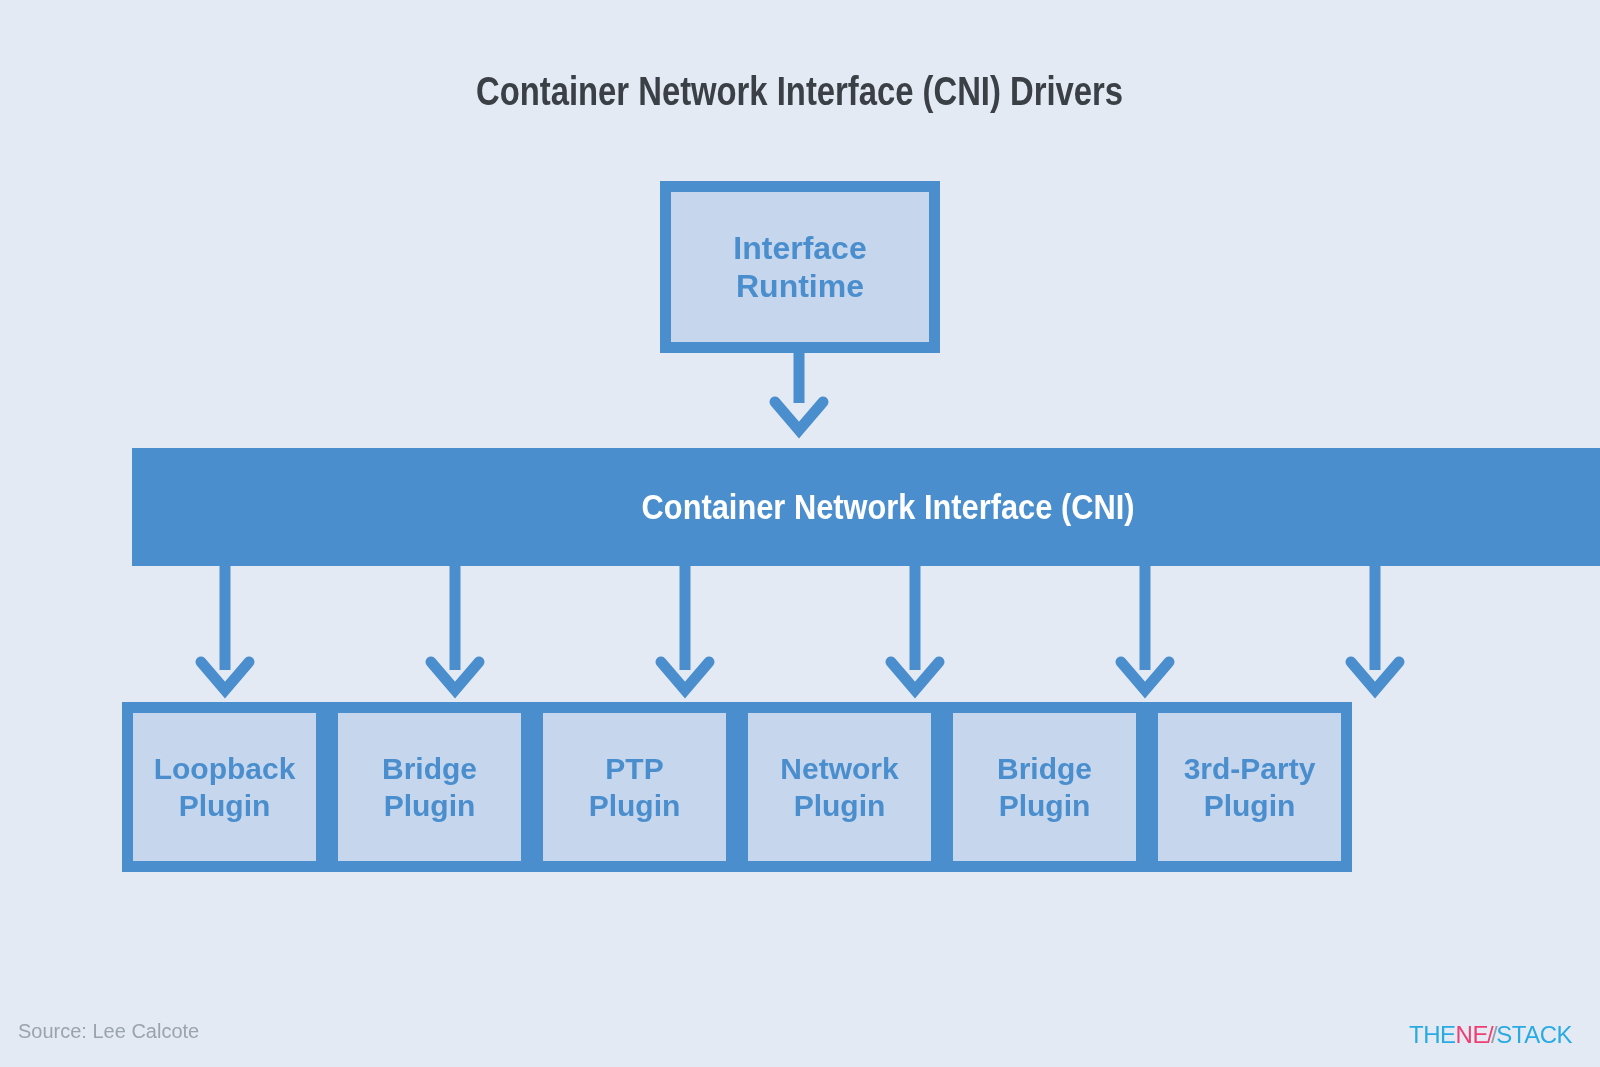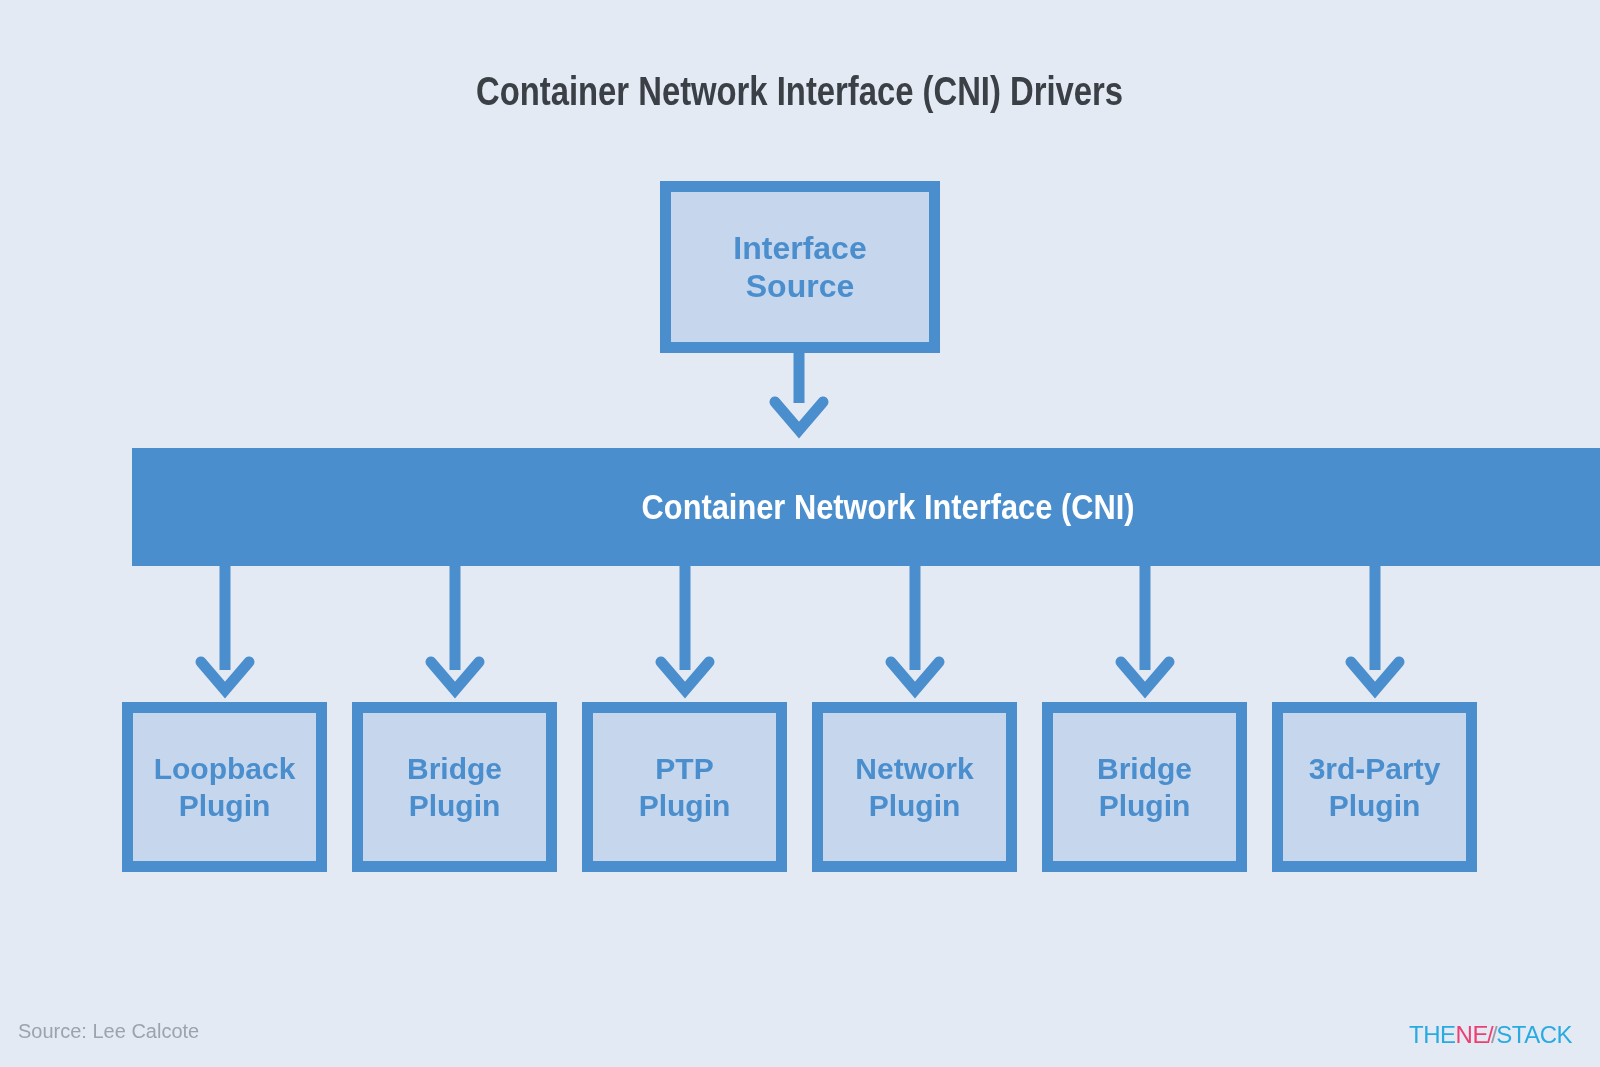--- a/index.html
+++ b/index.html
@@ -63,21 +63,21 @@
 
   .arrows-row {
     position: absolute; left: 122px; top: 566px; width: 1355px;
     display: flex; gap: 25px;
   }
   .arrows-row .cell { width: 205px; display: flex; justify-content: center; }
 
   
   .plugins-row {
     position: absolute; left: 122px; top: 702px; width: 1355px;
-    display: flex; gap: 25px;
+    display: flex; 
   }
   .plugin-node {
     position: relative;
     width: 205px; height: 170px;
     flex: 0 0 205px;
   }
   .plugin-node .label { font-size: 30px; line-height: 37px; }
 
   
   .source {
@@ -100,21 +100,21 @@
 </head>
 <body>
 
 <h1 class="title">
   <span class="t-inner">Container Network Interface (CNI) Drivers</span>
 </h1>
 
 <div class="node root-node">
   <div class="label">
     <span class="line">Interface</span>
-    <span class="line">Source</span>
+    <span class="line">Runtime</span>
   </div>
 </div>
 
 <svg class="arrow arrow-top" width="60" height="86" viewBox="0 0 60 86">
   <line x1="30" y1="0" x2="30" y2="50"></line>
   <polyline points="6,49 30,77 54,49"></polyline>
 </svg>
 
 <div class="bus">
   <span class="label">Container Network Interface (CNI)</span>

